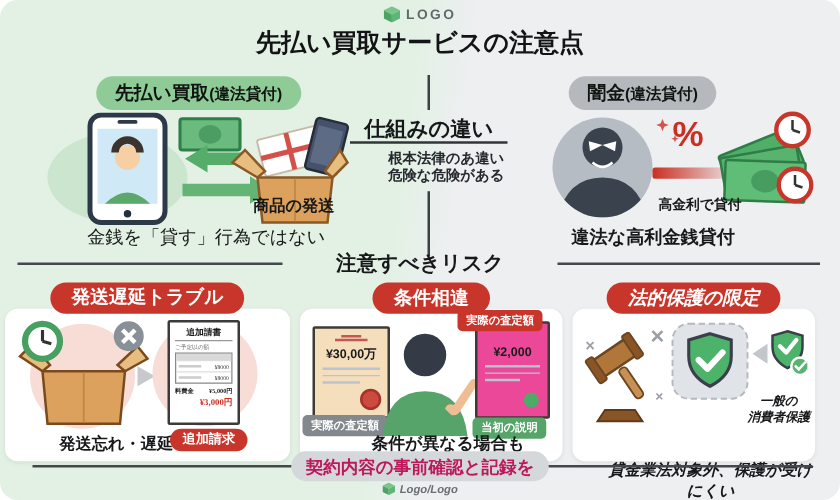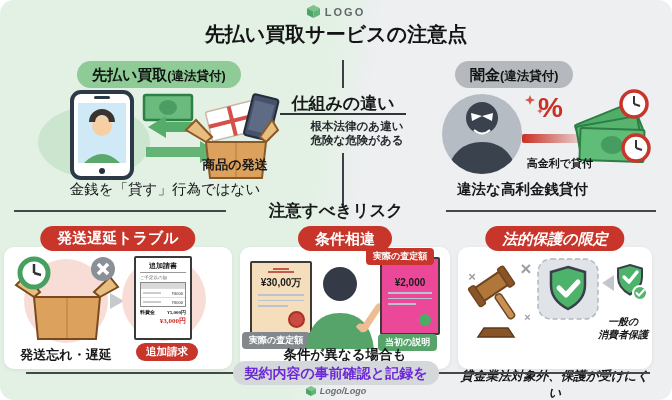--- a/index.html
+++ b/index.html
@@ -40,21 +40,21 @@
   .risk-line-l{left:14px;width:212px;top:210px;}
   .risk-line-r{left:446px;width:210px;top:210px;}
 
   
   .card{top:247px;height:122px;background:#fff;border-radius:10px;box-shadow:0 1px 4px rgba(0,0,0,.07);}
   .card1{left:4px;width:228px;font-family:Liberation Serif, serif;}
   .card2{left:240px;width:210px;}
   .card3{left:458px;width:194px;font-style:italic;}
   .card-badge{position:absolute;top:-21px;left:50%;transform:translateX(-50%);height:25px;line-height:25px;
     background:#c8362b;color:#fff;font-size:15px;font-weight:bold;border-radius:13px;padding:0 17px;white-space:nowrap;}
-  .card-caption{position:absolute;left:0;right:0;top:99px;font-weight:bold;text-align:center;}
+  .card-caption{position:absolute;left:0;right:0;top:99px;font-weight:bold;text-align:center;padding-left:27px;}
 
   
   .inv-circle{left:118px;top:10px;width:84px;height:84px;border-radius:50%;background:#f7ddd6;}
   .invoice{left:130px;top:9px;width:58px;height:84px;background:#fff;border:2px solid #3a3a3a;border-radius:2px;
     padding:3px 4px;box-sizing:border-box;}
   .inv-title{font-size:7px;font-weight:bold;text-align:center;border-bottom:1px solid #999;padding-bottom:1px;}
   .inv-note{font-size:4.5px;color:#666;margin-top:2px;}
   .inv-table{margin-top:2px;border:1px solid #888;}
   .inv-head{height:5px;background:#d9d9d9;}
   .inv-row{display:flex;justify-content:space-between;align-items:center;font-size:4.5px;color:#333;border-top:1px solid #ddd;padding:1.5px 2px;}
@@ -82,21 +82,21 @@
   .cap2{font-size:13.5px;}
 
   
   .shield-label{left:136px;top:68px;width:58px;font-size:10px;font-weight:bold;text-align:center;line-height:13px;}
   .cap3{font-size:12.5px;margin-top:22px;}
 
   
   .bottom-line-l{left:26px;width:208px;top:372px;}
   .bottom-line-r{left:438px;width:212px;top:372px;}
   .bottom-pill{left:233px;width:206px;top:361px;height:24px;line-height:24px;background:#d5d8da;border-radius:12px;
-    font-size:14px;font-weight:bold;color:#6d28d9;text-align:center;z-index:5;}
+    font-size:14px;font-weight:bold;color:#be185d;text-align:center;z-index:5;}
   .footer-row{top:386px;left:0;right:0;display:flex;justify-content:center;align-items:center;gap:4px;}
   .footer-text{font-size:9px;color:#6a6f73;font-weight:bold;font-style:italic;}
 </style>
 </head>
 <body>
 
 <div class="stage">
 
   <div class="abs logo-row">
     <svg width="13" height="13" viewBox="0 0 10 10">

